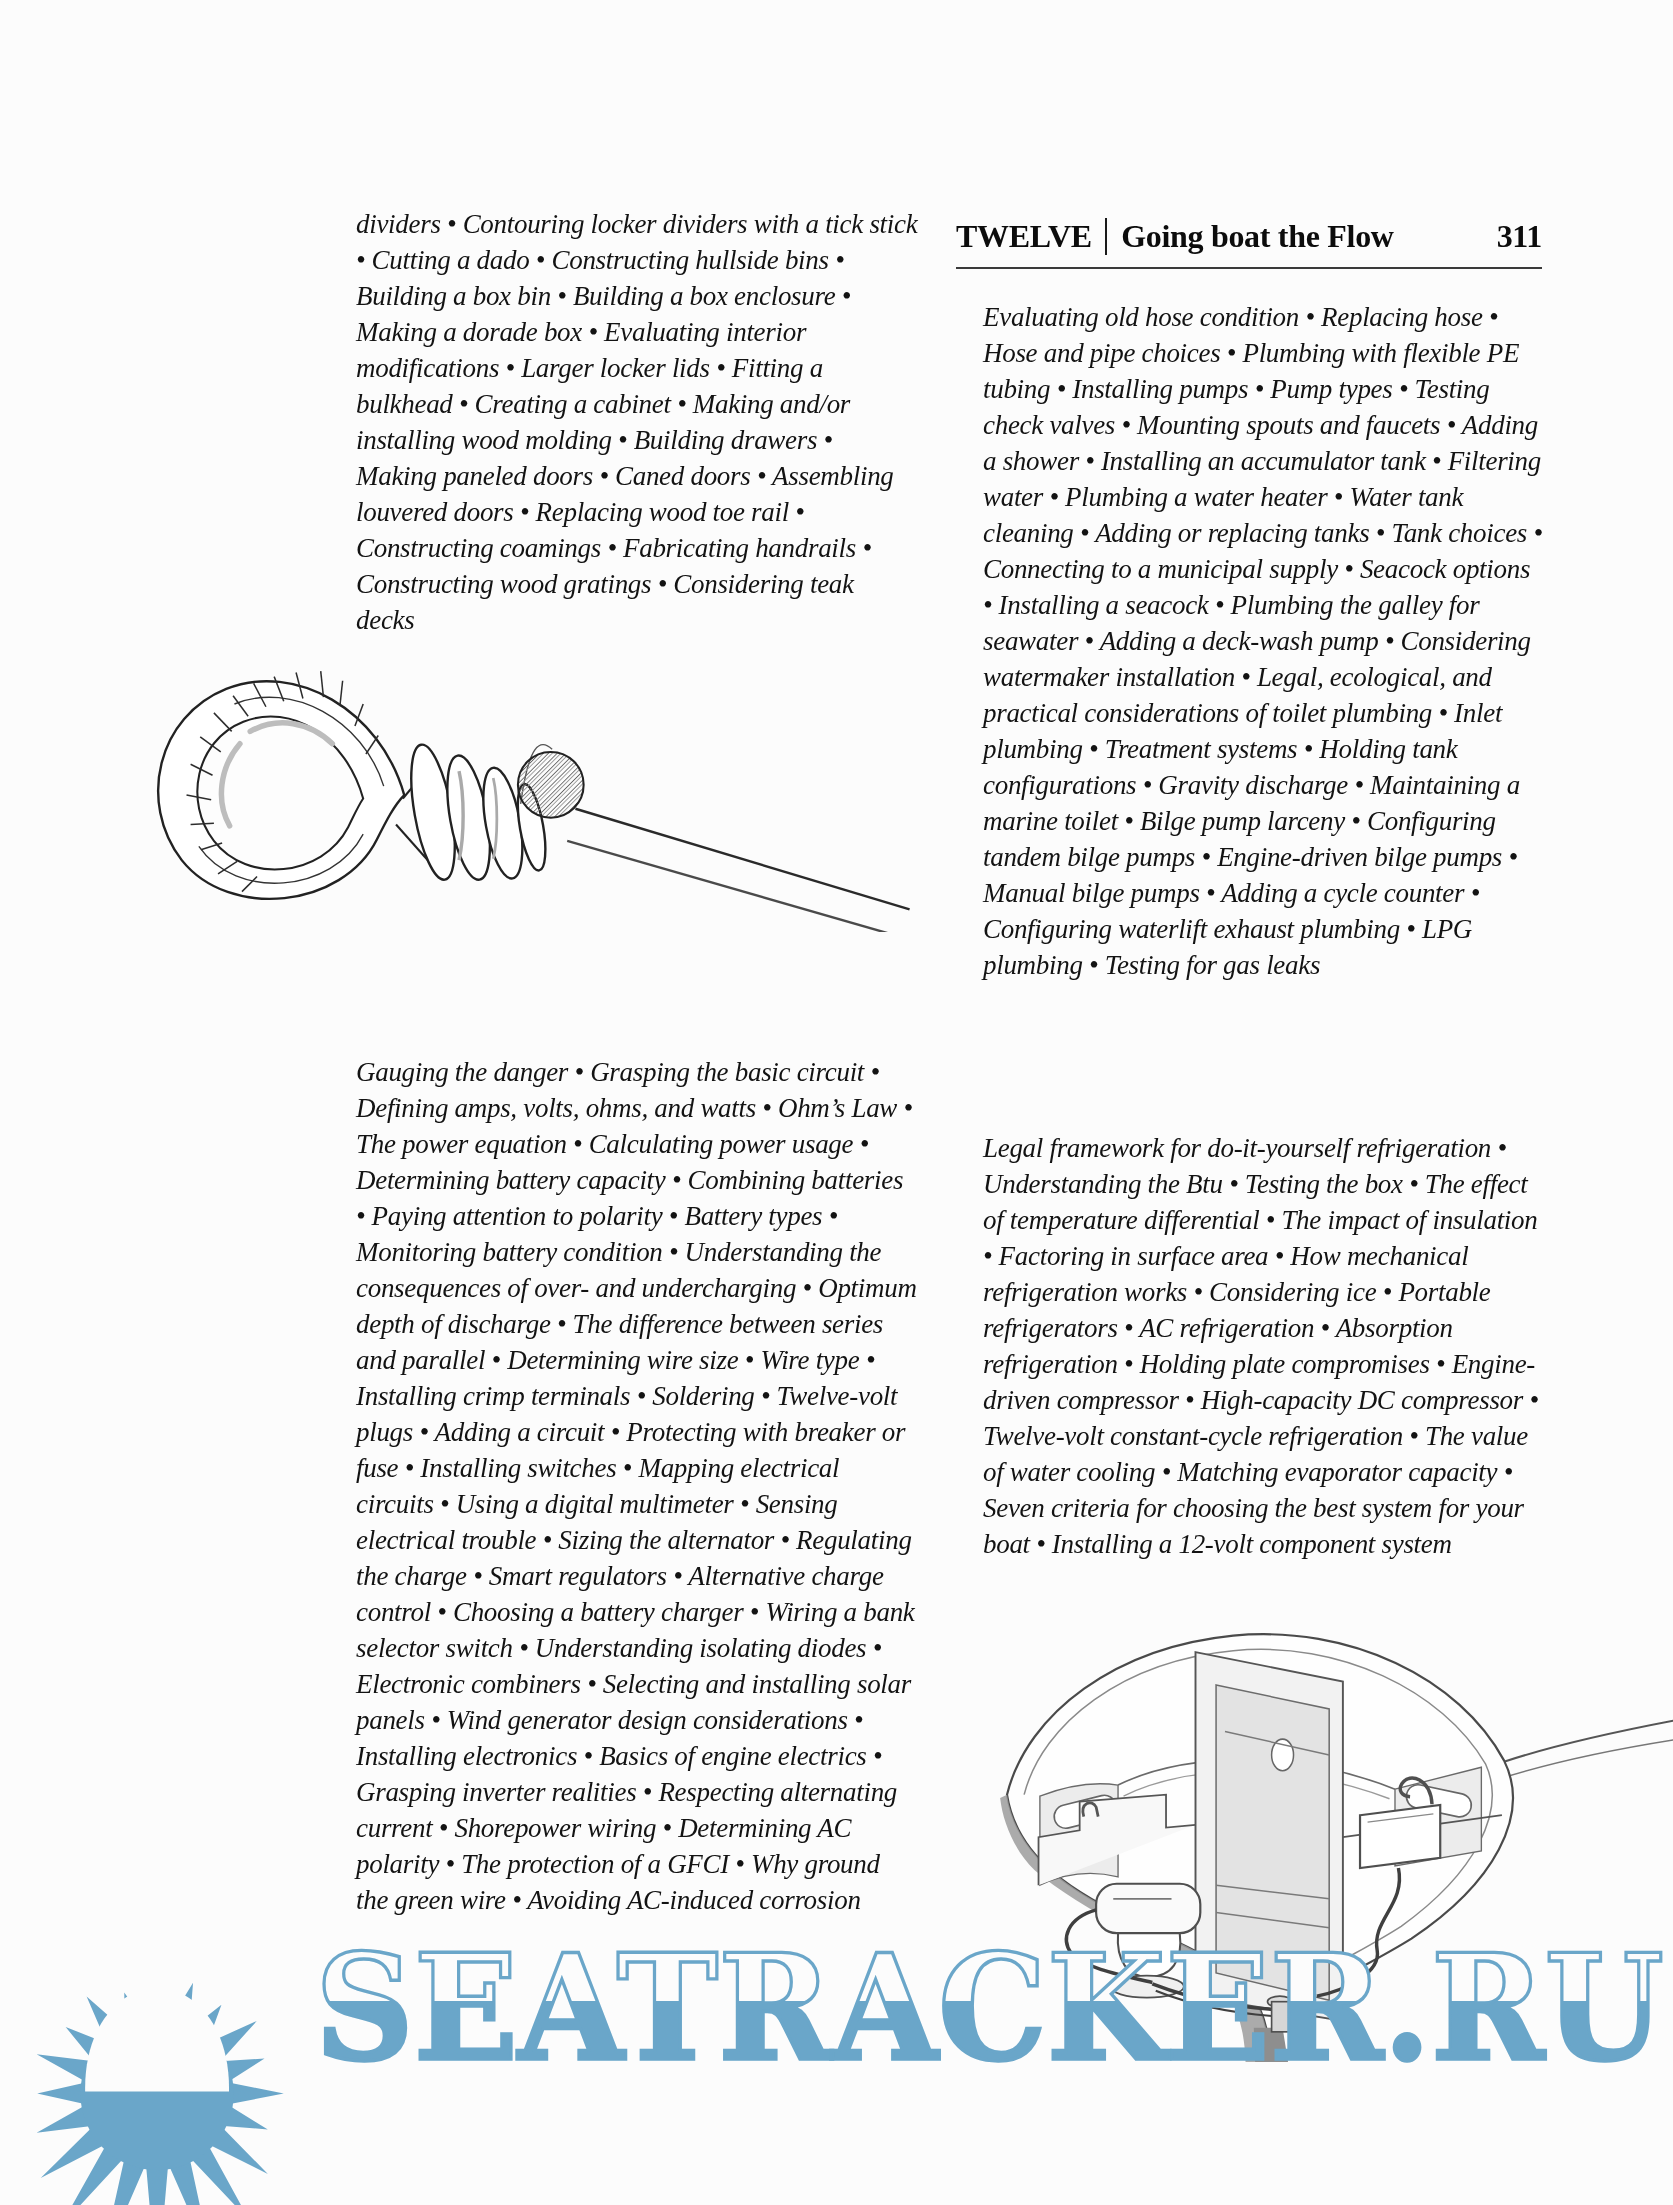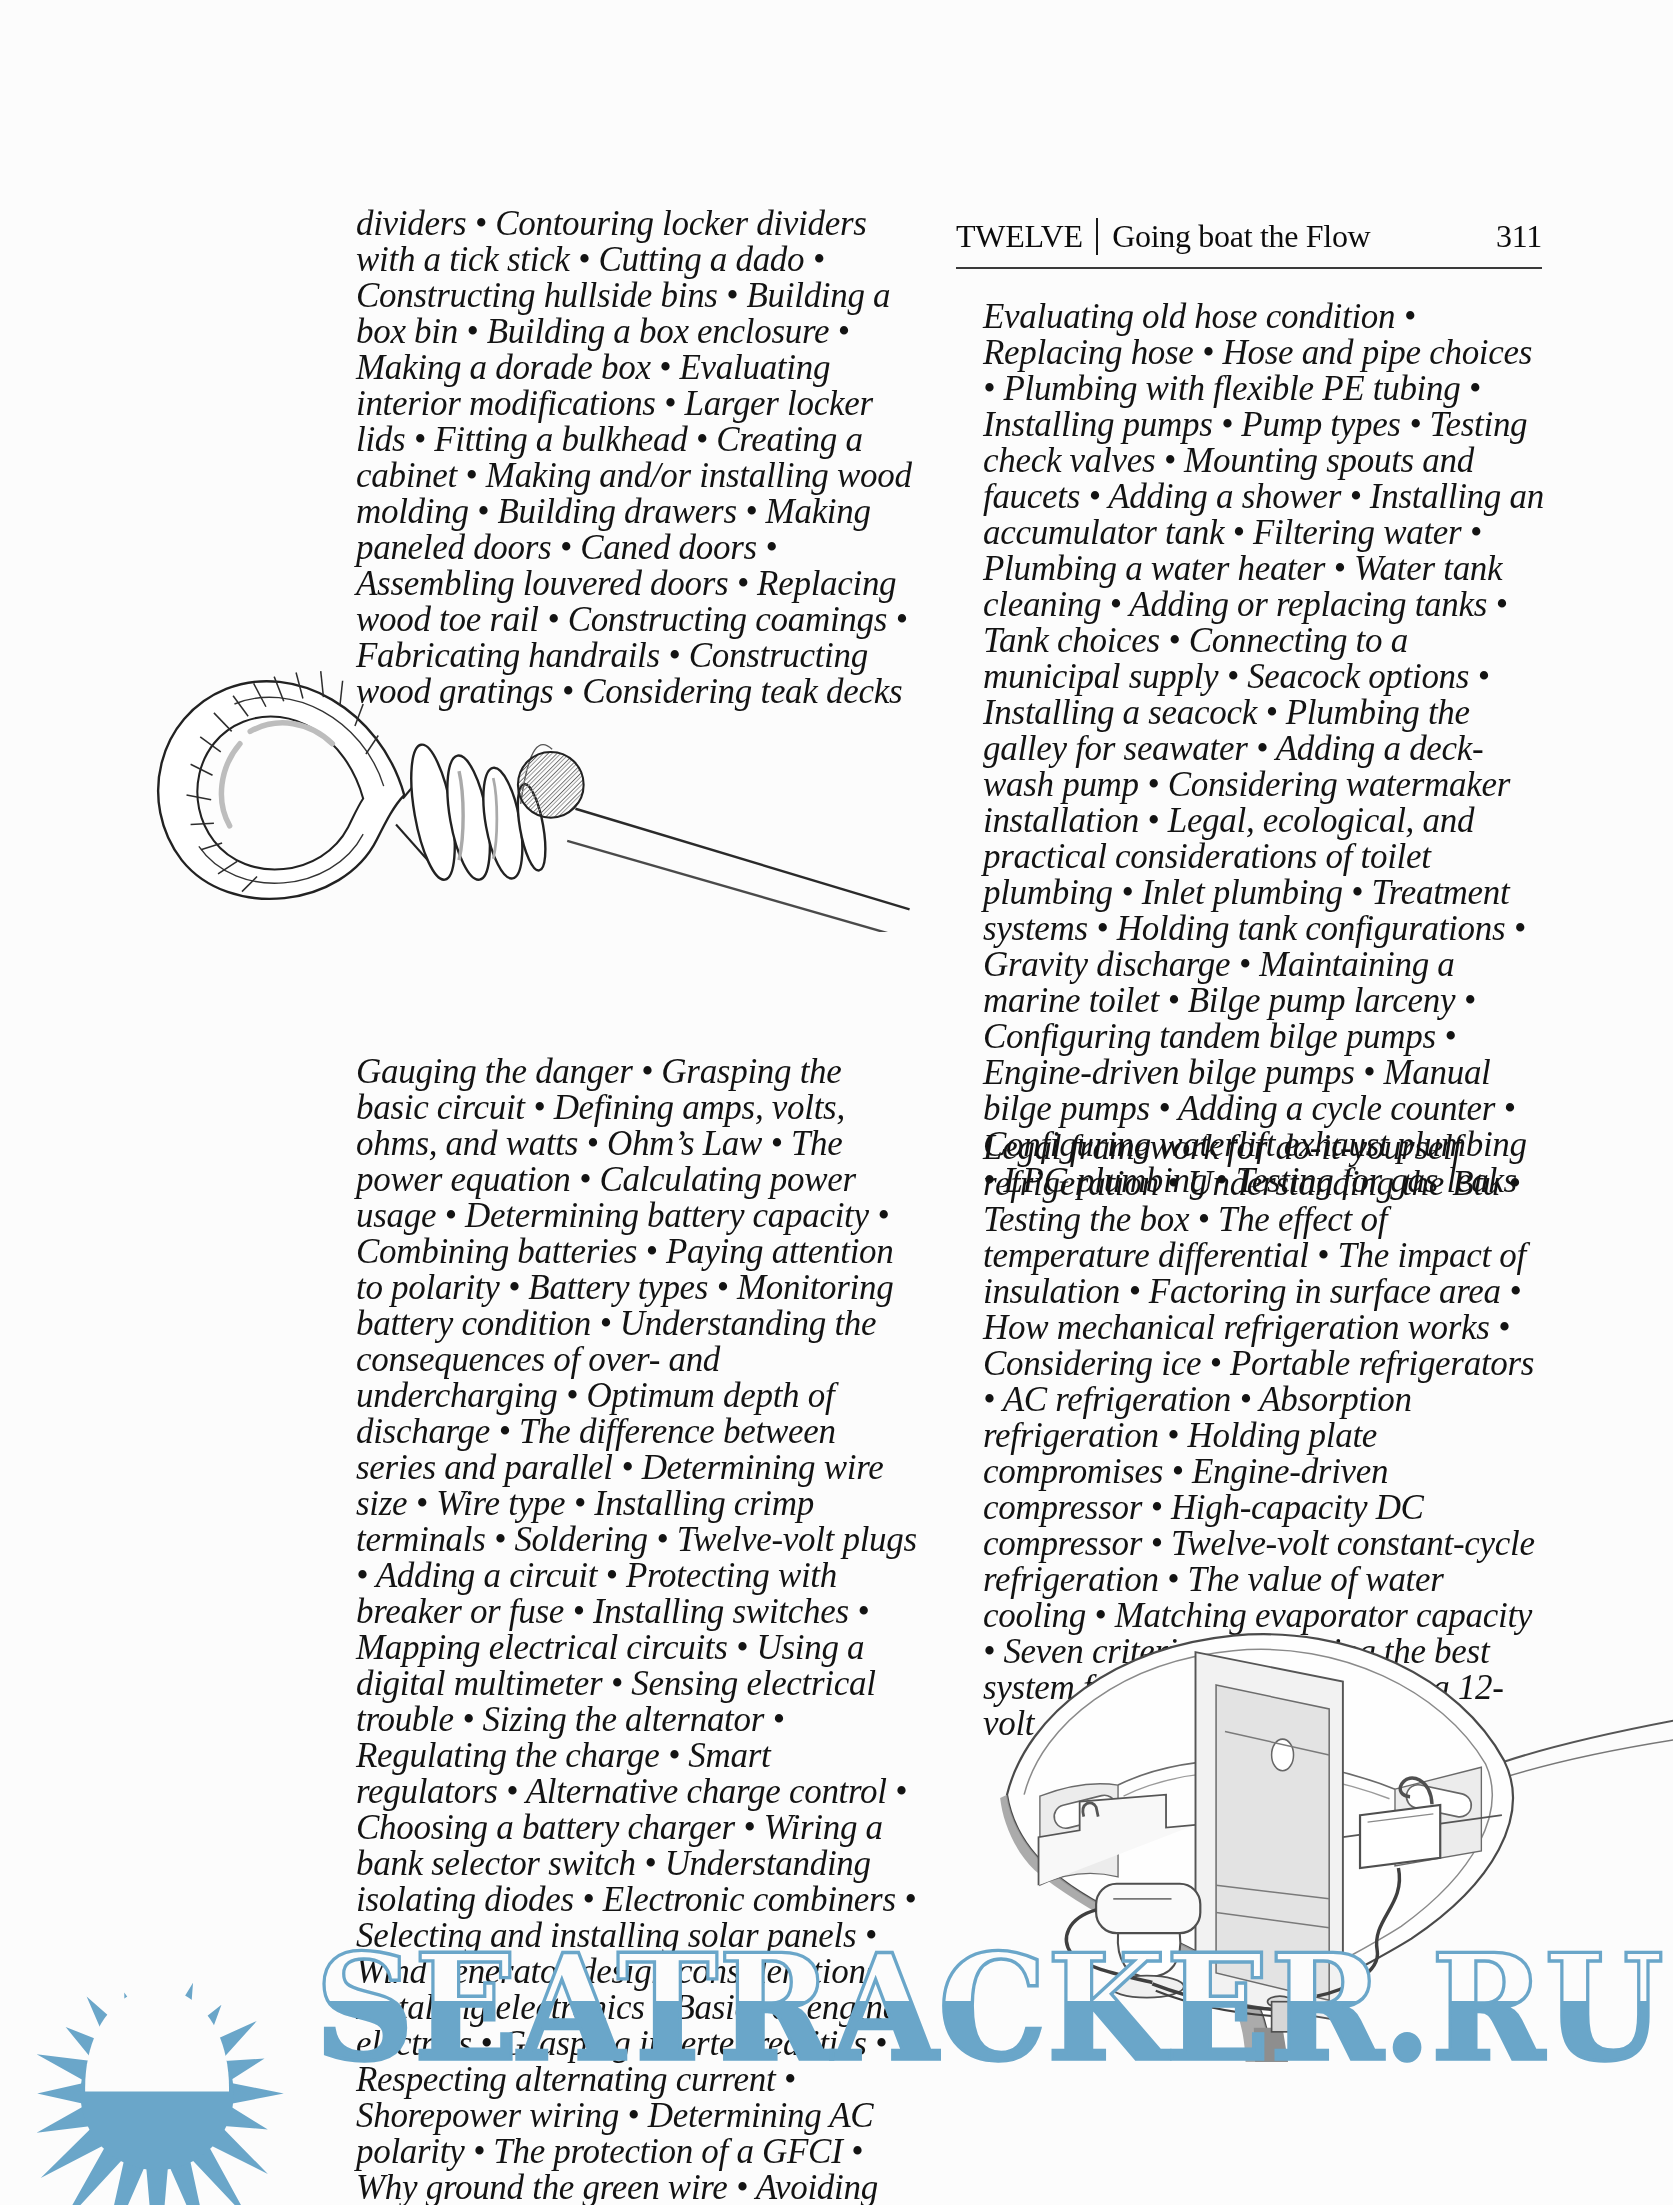--- a/index.html
+++ b/index.html
@@ -8,33 +8,33 @@
     width:1674px;height:2205px;
     background:#fcfcfc;
     overflow:hidden;
     font-family:"Liberation Serif", serif;
     color:#121212;
   }
   .topics{
     position:absolute;
     margin:0;
     font-style:italic;
-    font-size:35px;
+    font-size:27px;
     line-height:36px;
     letter-spacing:-0.3px;
     width:562px;
     color:#131313;
     text-align:left;
   }
   .chap-head{
     position:absolute;
     width:586px;
     display:flex;
     align-items:flex-start;
-    font-weight:normal;
+    font-weight:bold;
     font-size:32px;
     letter-spacing:-0.3px;
     color:#0c0c0c;
     border-bottom:2.1px solid #3a3a3a;
     padding-bottom:12.3px;
   }
   .chap-title{
     border-left:2.1px solid #1a1a1a;
     padding-left:13.7px;
     margin-left:13.7px;

